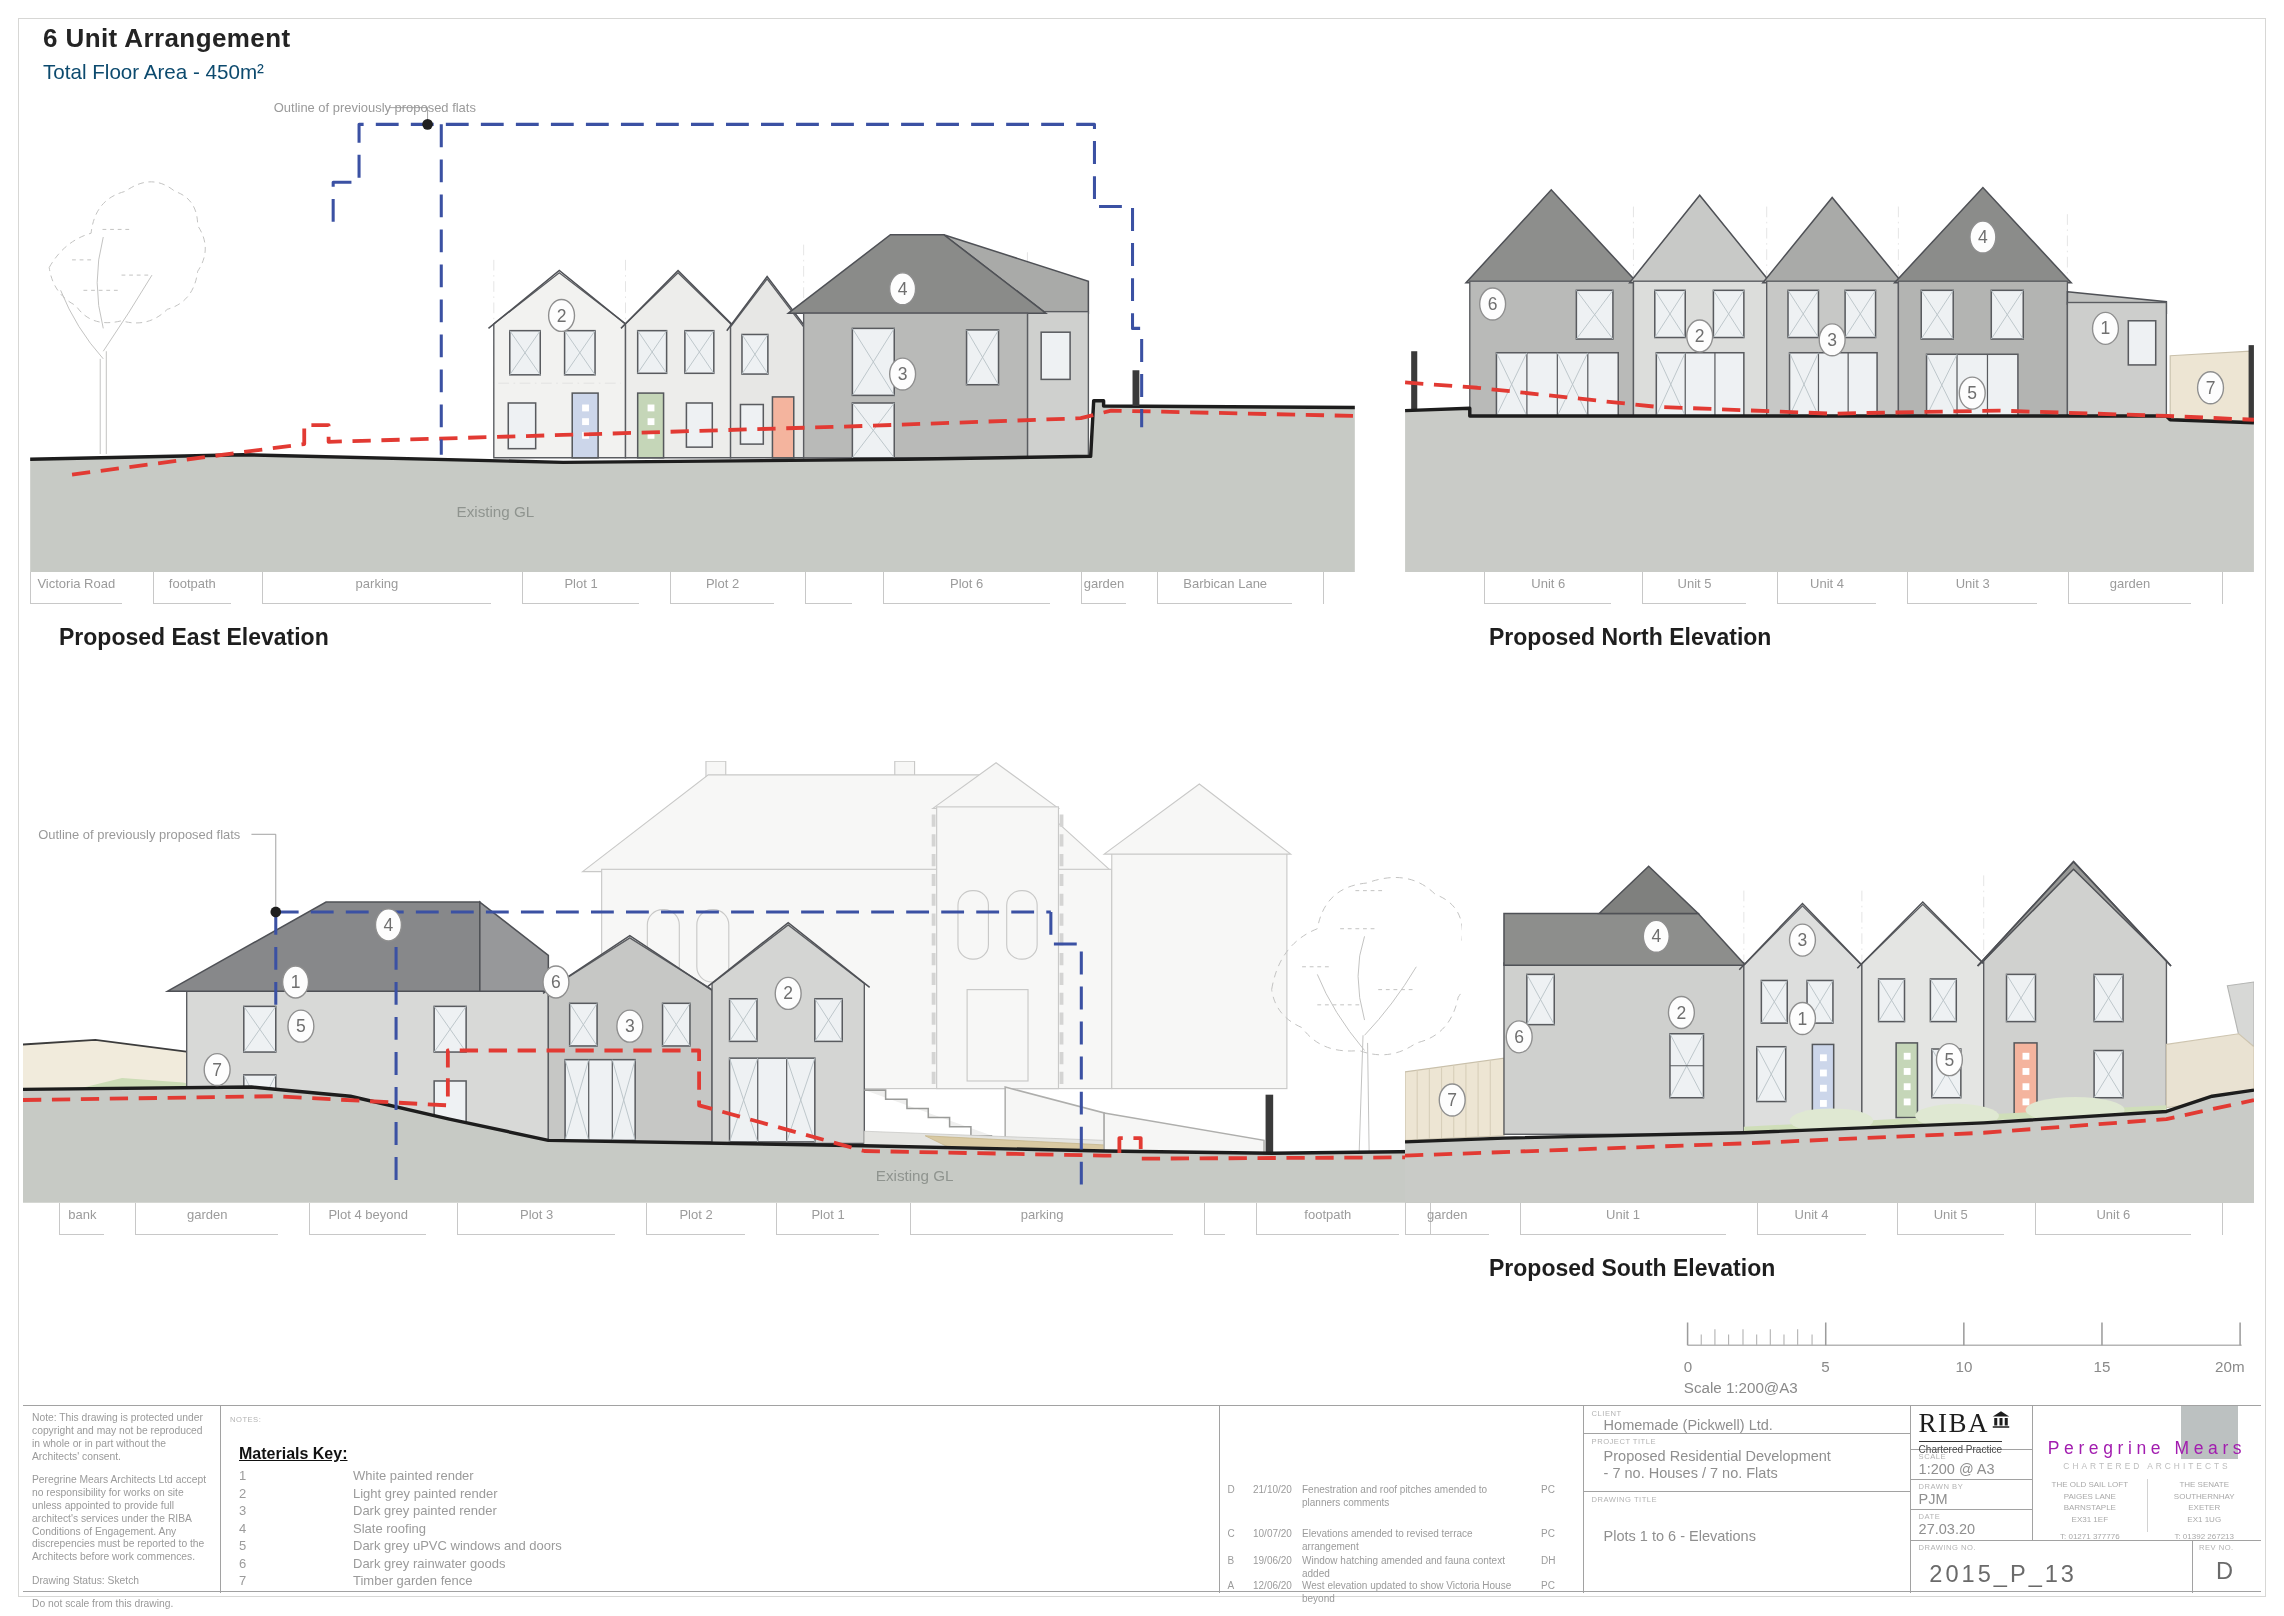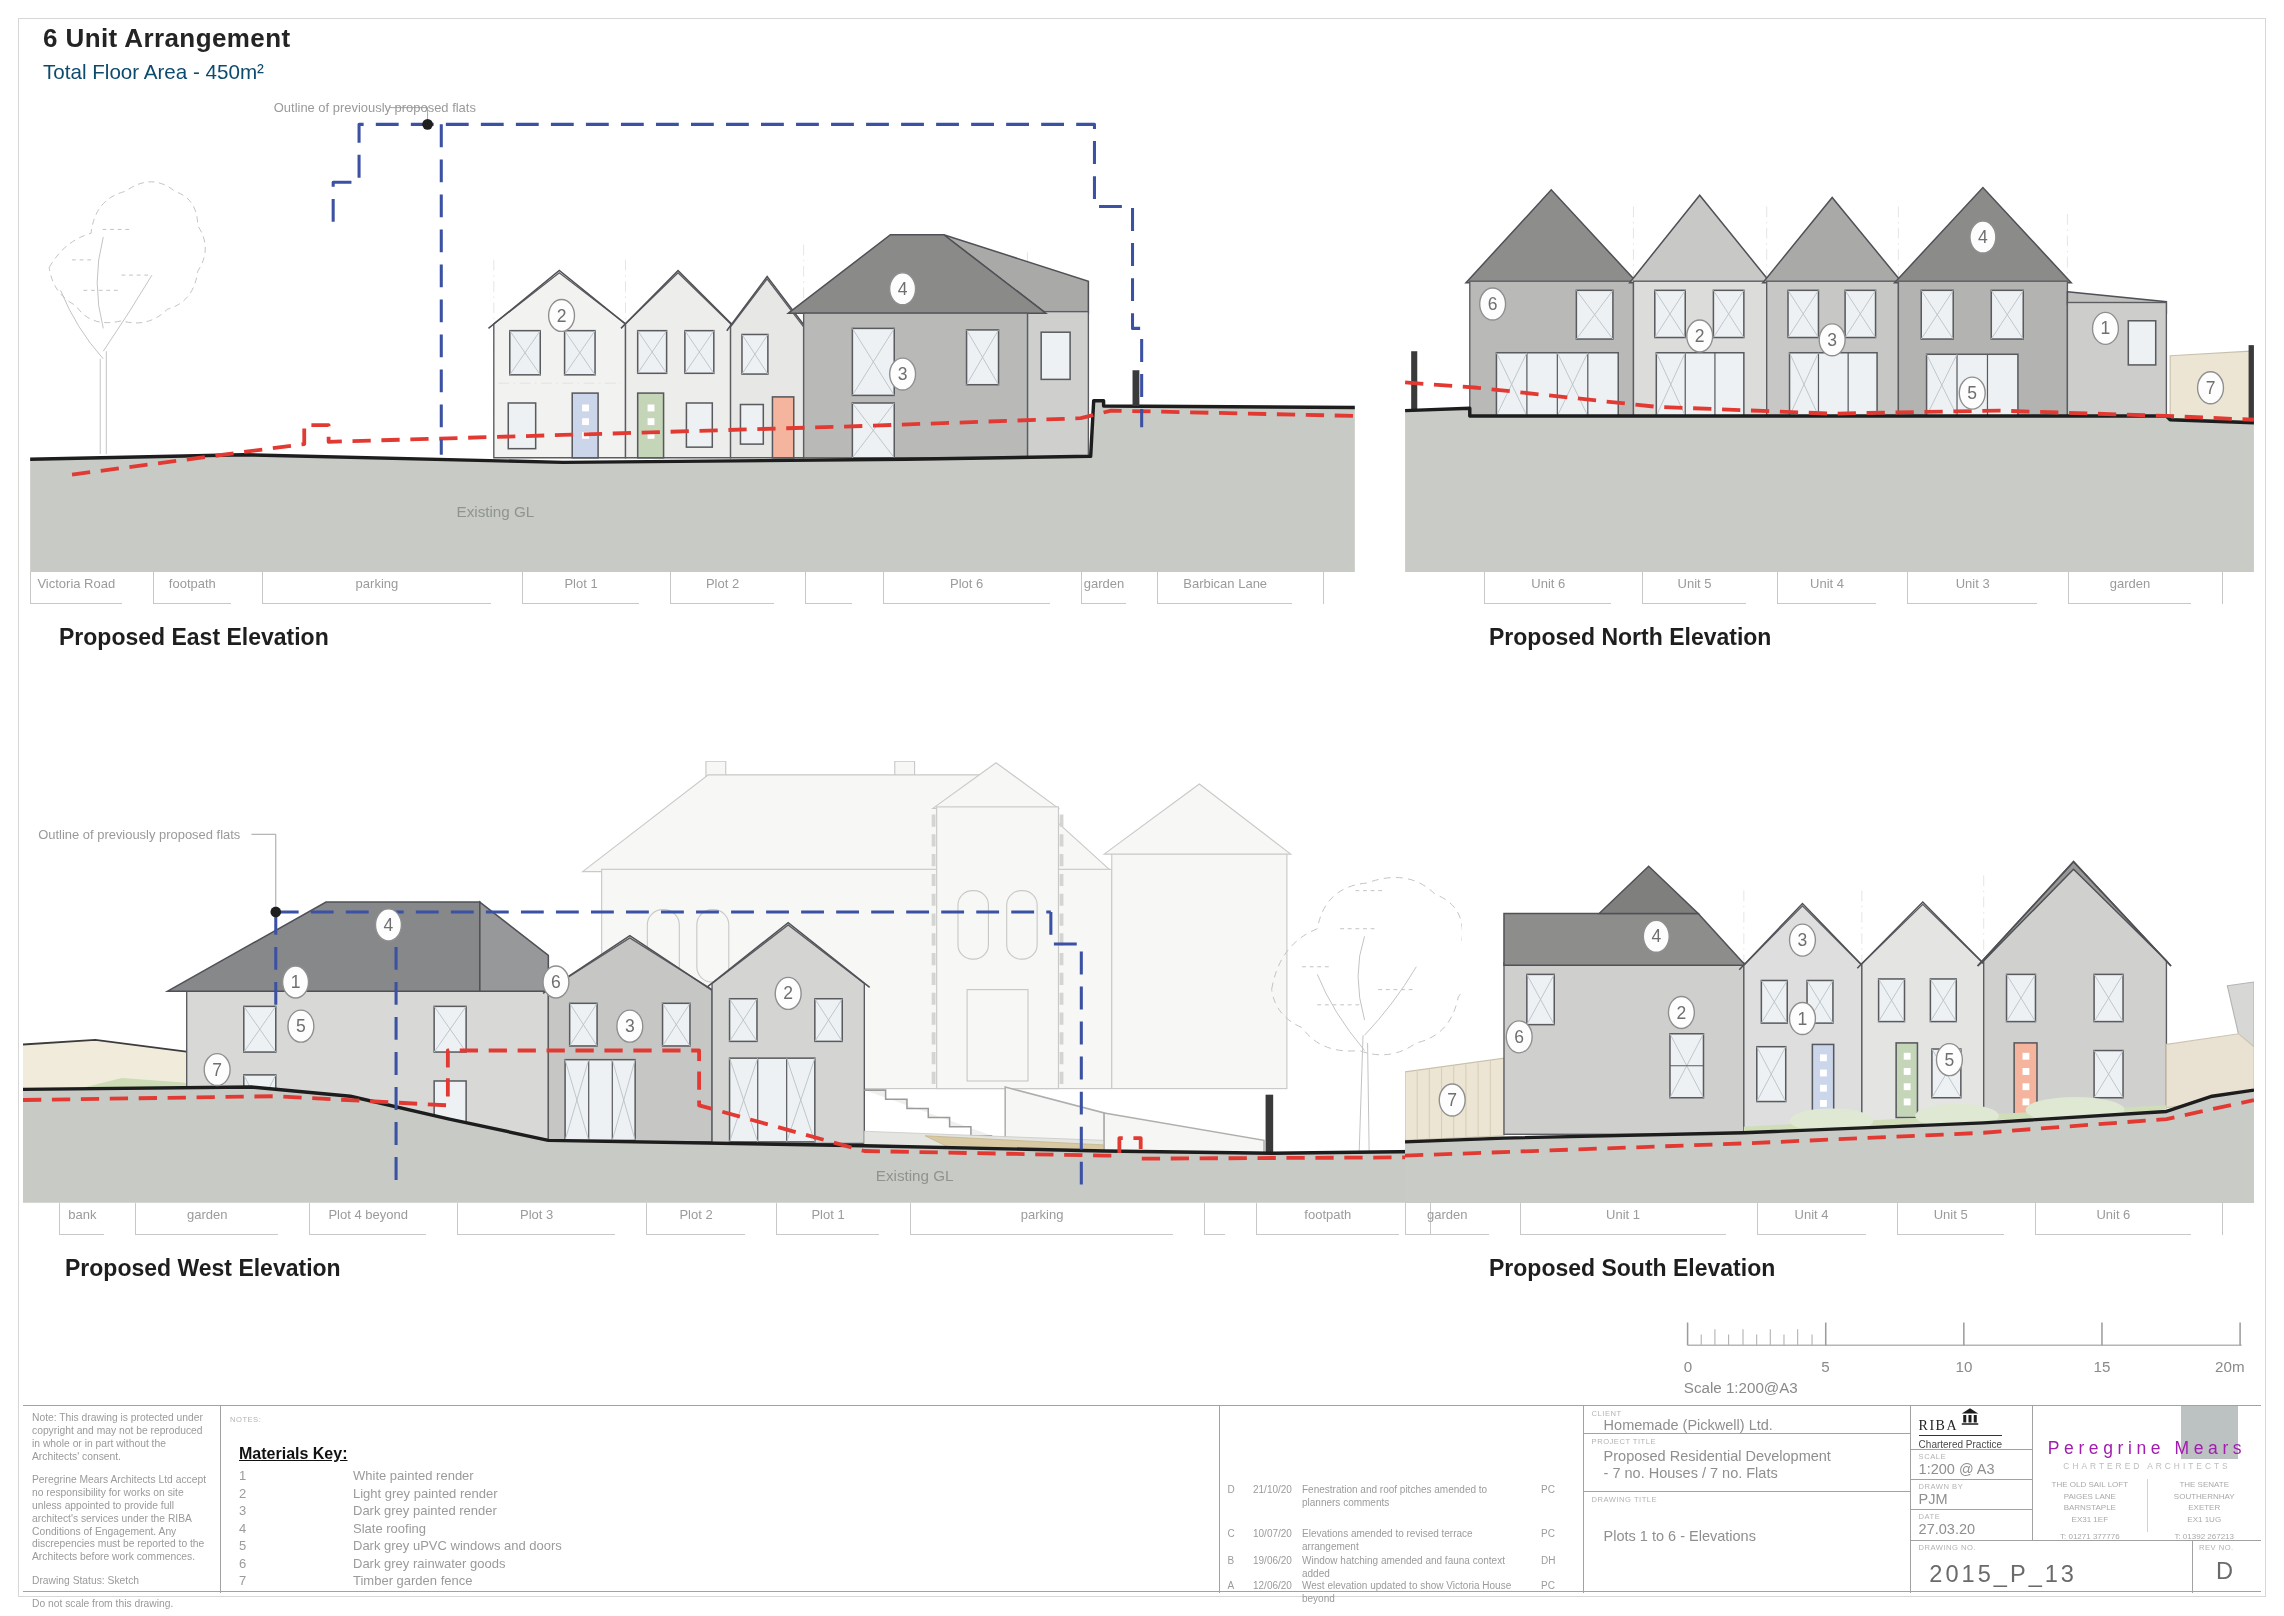--- a/index.html
+++ b/index.html
@@ -53,21 +53,21 @@
   .revrow{position:absolute;left:0;width:100%;}
   .revrow .r{position:absolute;left:7.6px;}
   .revrow .d{position:absolute;left:33px;}
   .revrow .t{position:absolute;left:82px;width:225px;line-height:1.25;}
   .revrow .b{position:absolute;left:321px;}
   .clicol{left:1561px;width:327px;}
   .cli-sec{padding:3px 0 0 7.6px;border-bottom:0.8px solid #a2a2a2;box-sizing:border-box;}
   .cli-sec .tb-value{margin:1.5px 0 0 12px;}
   .ribacol{left:1888px;width:122px;height:135px;border-bottom:0.8px solid #a2a2a2;}
   .riba-row{border-bottom:0.8px solid #a2a2a2;box-sizing:border-box;padding:2.3px 0 0 7.6px;}
-  .riba-logo{font-family:"Liberation Serif",serif;font-size:14px;color:#1d1d1d;letter-spacing:1.5px;}
+  .riba-logo{font-family:"Liberation Serif",serif;font-size:27px;color:#1d1d1d;letter-spacing:1.5px;}
   .riba-sub{font-size:10px;color:#4a4a4a;border-top:1.1px solid #333;display:inline-block;padding-top:2.3px;margin-top:1.5px;}
   .firmcol{left:2010px;width:228px;height:135px;border-right:none;}
   .firm-sq{position:absolute;left:148px;top:0;width:57px;height:53px;background:#bcc1c1;}
   .firm-name{position:absolute;left:0;top:32px;width:100%;text-align:center;font-size:17.5px;color:#a21caf;letter-spacing:4.6px;white-space:nowrap;}
   .firm-tag{position:absolute;left:0;top:55px;width:100%;text-align:center;font-size:8.4px;color:#bdbdbd;letter-spacing:3px;}
   .firm-adds{position:absolute;left:0;top:73px;width:100%;display:flex;}
   .firm-add{width:50%;text-align:center;font-size:8px;color:#a9a9a9;line-height:1.45;}
   .firm-add .tel{margin-top:6px;}
   .firm-div{width:0.8px;background:#d2d2d2;height:53px;}
   .dno{position:absolute;left:1888px;top:135px;width:282px;height:52px;border-right:0.8px solid #a2a2a2;box-sizing:border-box;padding:2.3px 0 0 7.6px;}
@@ -396,21 +396,20 @@
     <div class="cell" style="width:10.58%">Plot 4 beyond</div>
     <div class="cell" style="width:14.29%">Plot 3</div>
     <div class="cell" style="width:8.94%">Plot 2</div>
     <div class="cell" style="width:9.31%">Plot 1</div>
     <div class="cell" style="width:23.81%">parking</div>
     <div class="cell" style="width:1.85%"></div>
     <div class="cell" style="width:12.96%">footpath</div>
     <div class="tick"></div>
     <div class="tail" style="flex:1"></div>
   </div>
-  <div class="panel-title" style="margin-left:42px;">Proposed West Elevation</div>
 </div>
 
 <div class="panel" style="left:1405px;top:761px;width:849px;">
   <svg width="849" height="442" viewBox="0 0 1115 580">
    <g transform="translate(0,40)">
     <path class="pb" d="M445,130 V445 M600,130 V440 M760,110 V430 M1000,240 V415"></path>
 
     <g>
       <polygon fill="#ede5d3" stroke="#c9c0ab" stroke-width="1.5" points="0,368 130,350 130,452 0,458"></polygon>
       <path d="M16,366 V457 M32,364 V456 M48,362 V455 M64,360 V455 M80,358 V454 M96,356 V453 M112,353 V452" stroke="#d8cfba" stroke-width="1.5"></path>

